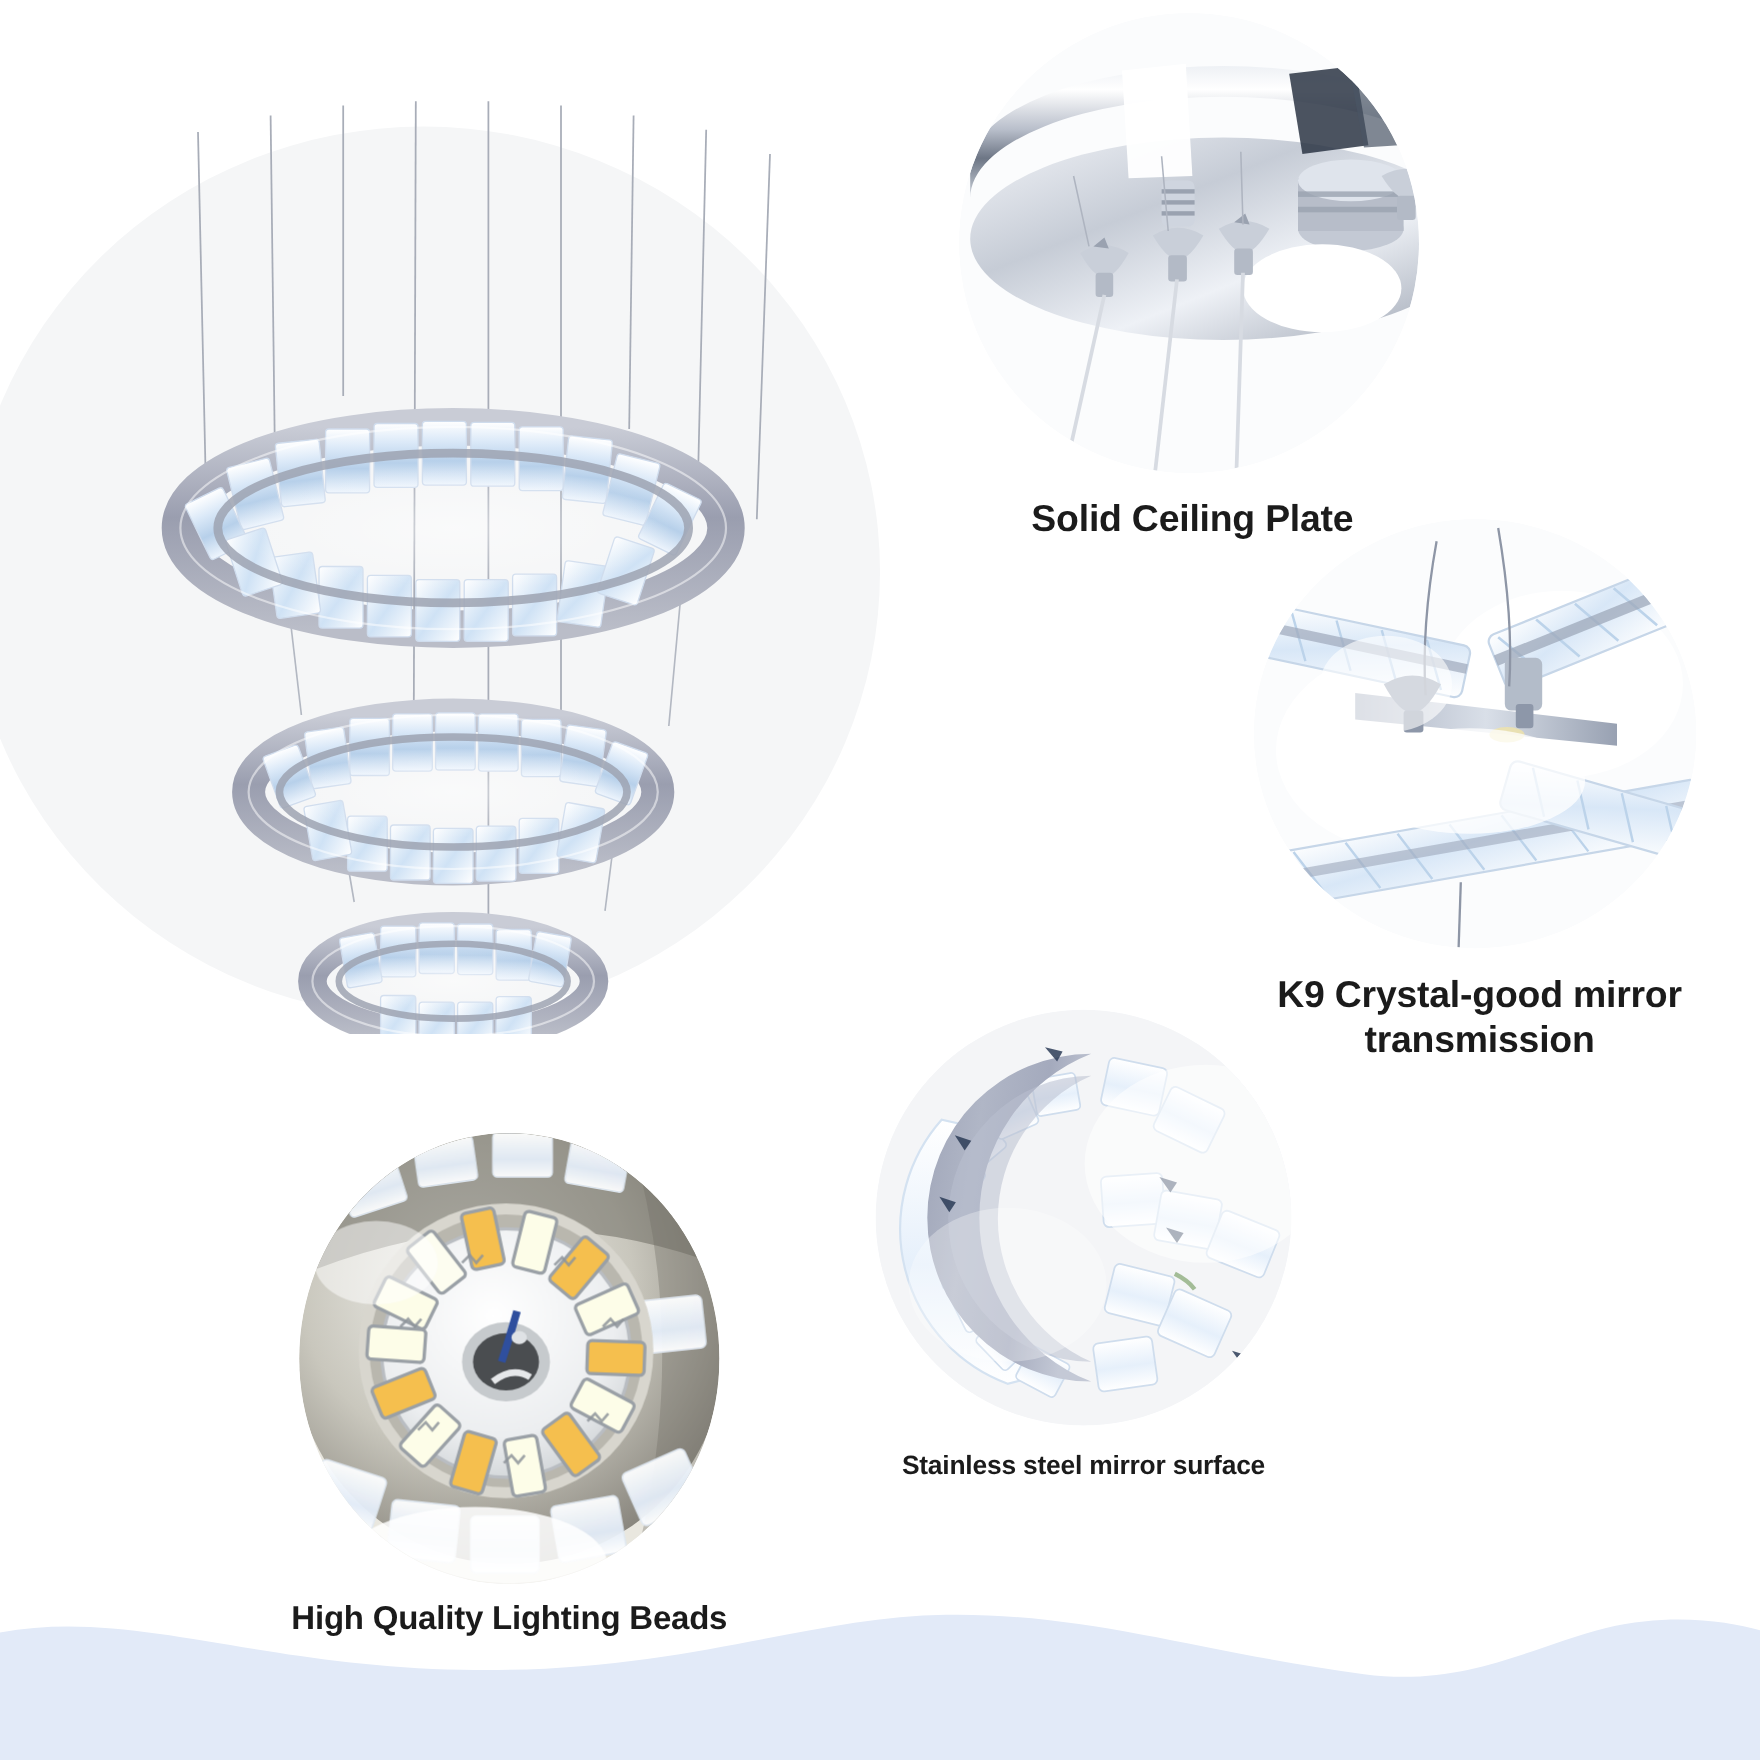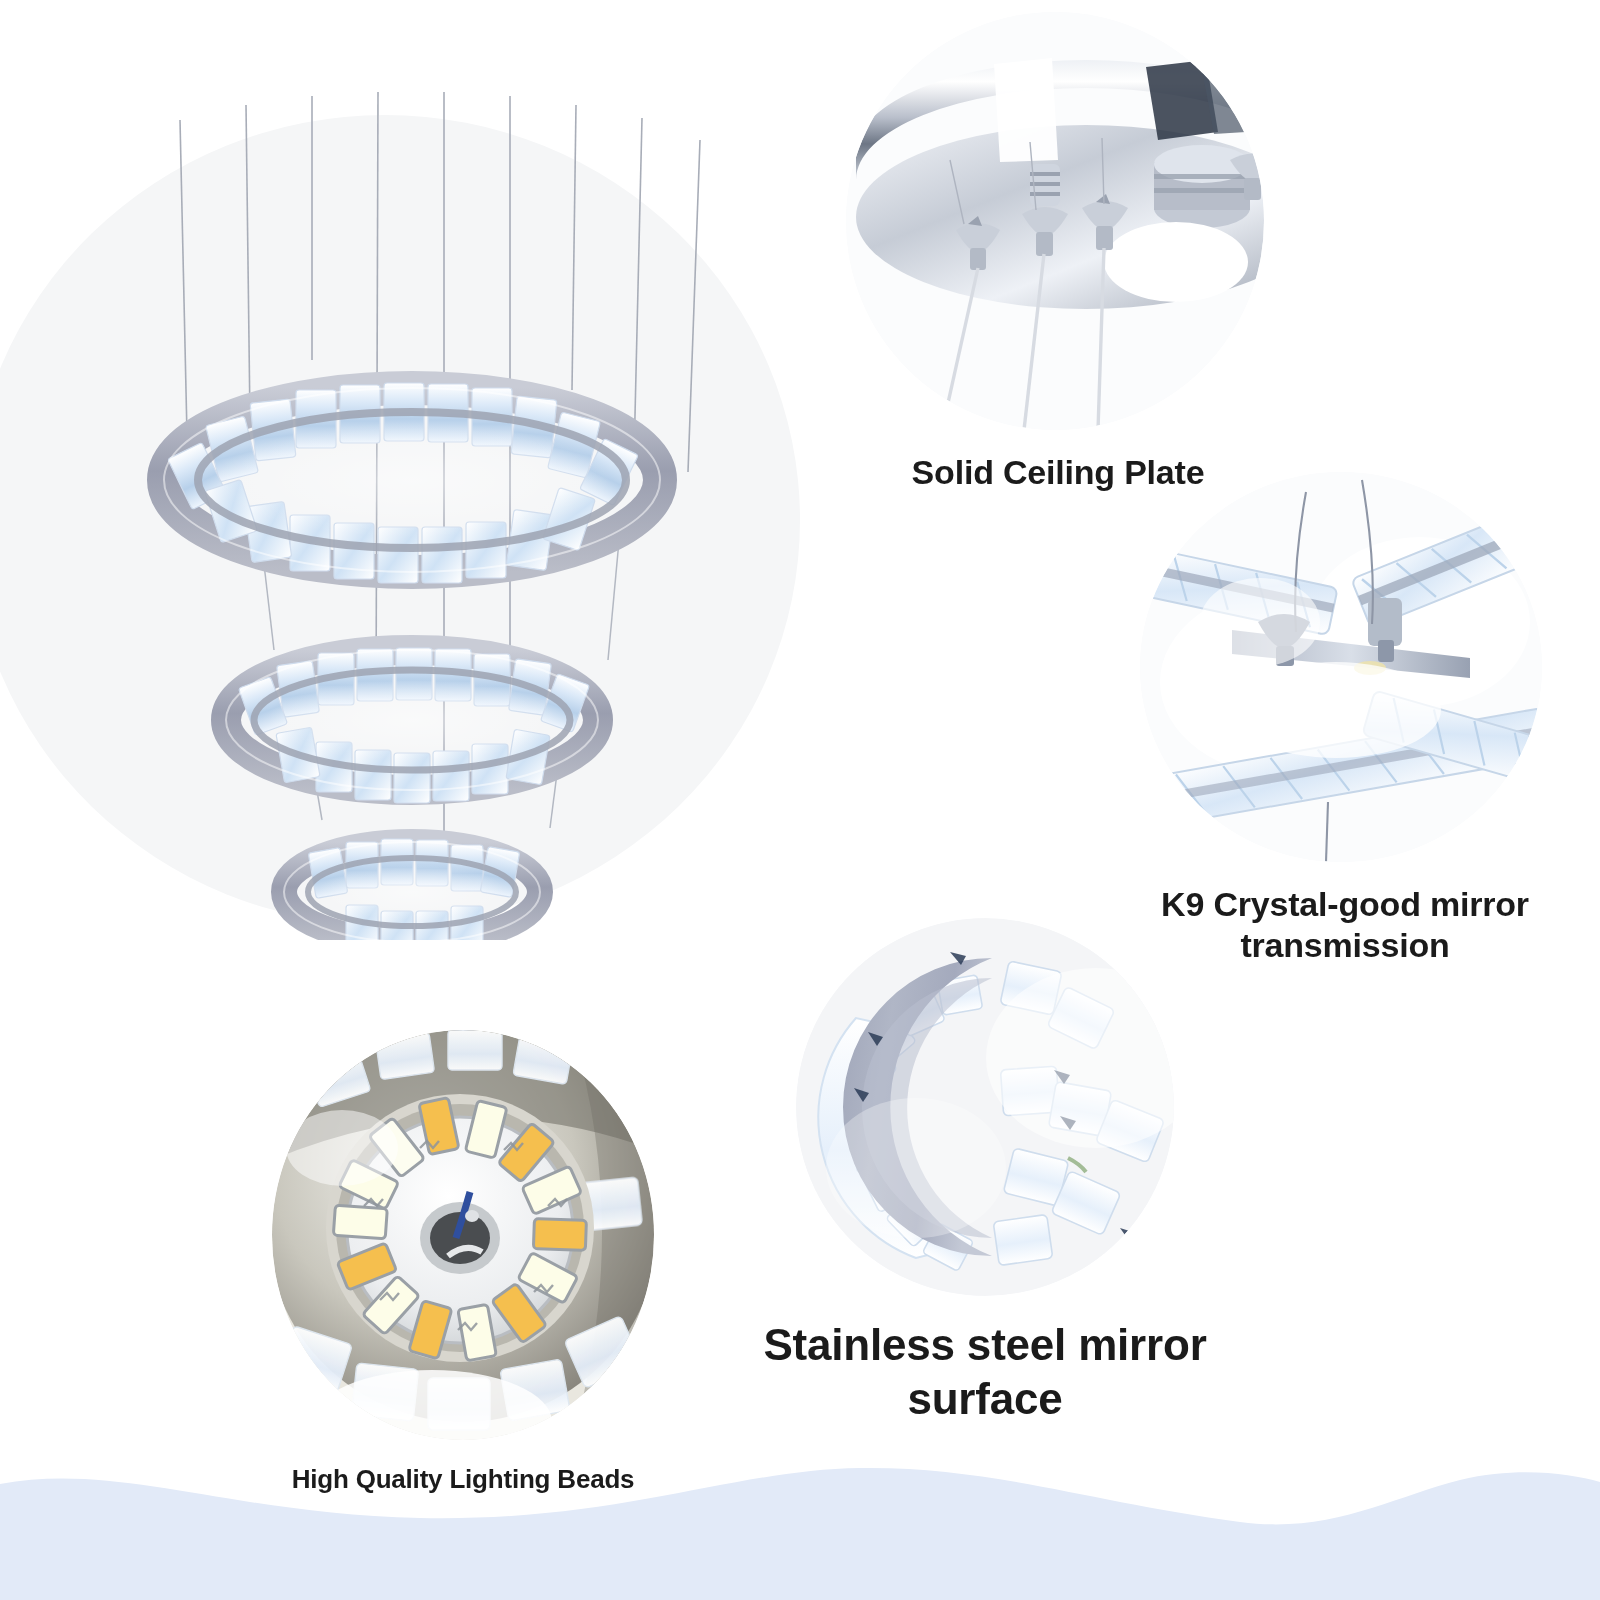--- a/index.html
+++ b/index.html
@@ -59,36 +59,36 @@
   }
   .detail .caption {
     font-weight: bold;
     color: #1b1b1b;
     text-align: center;
     line-height: 1.22;
     letter-spacing: -0.2px;
   }
 
   
-  #detail-ceiling       { left: 846px;  top: 12px; width: 424px; }
+  #detail-ceiling       { left: 872px;  top: 12px; width: 424px; }
   #detail-ceiling .photo{ width: 418px; height: 418px; }
   #detail-ceiling .caption { font-size: 34px; margin-top: 22px; }
 
   #detail-crystal        { left: 1140px; top: 472px; width: 410px; }
   #detail-crystal .photo { width: 402px;  height: 390px; }
   #detail-crystal .caption { font-size: 34px; margin-top: 22px; }
 
   #detail-steel          { left: 796px;  top: 918px; width: 382px; }
   #detail-steel .photo   { width: 378px;  height: 378px; }
-  #detail-steel .caption { font-size: 44px; margin-top: 22px;
+  #detail-steel .caption { font-size: 24px; margin-top: 22px;
                            width: 470px; margin-left: -46px; }
 
   #detail-beads          { left: 272px;  top: 1030px; width: 384px; }
   #detail-beads .photo   { width: 382px;  height: 410px; }
-  #detail-beads .caption { font-size: 26px; margin-top: 24px;
+  #detail-beads .caption { font-size: 30px; margin-top: 14px;
                            width: 470px; margin-left: -44px; }
 
   svg { display: block; }
 </style>
 </head>
 <body>
 
 <div id="stage">
 
   <div class="hero-backdrop"></div>

